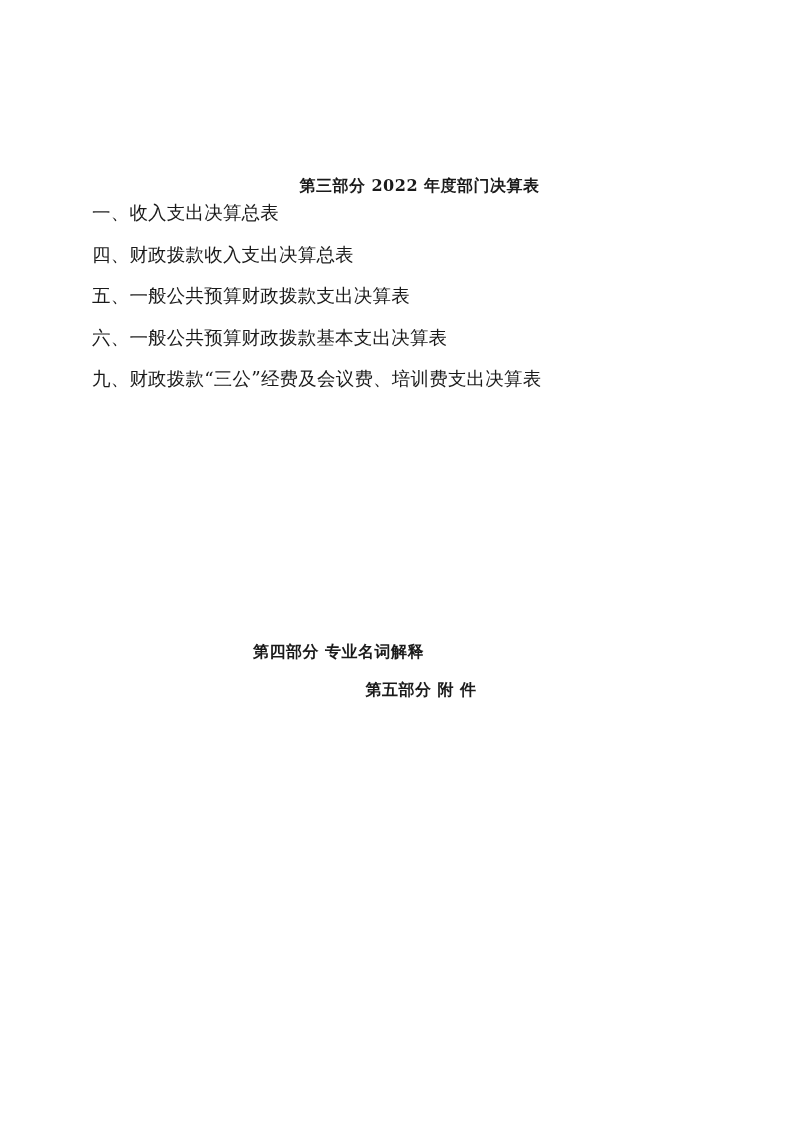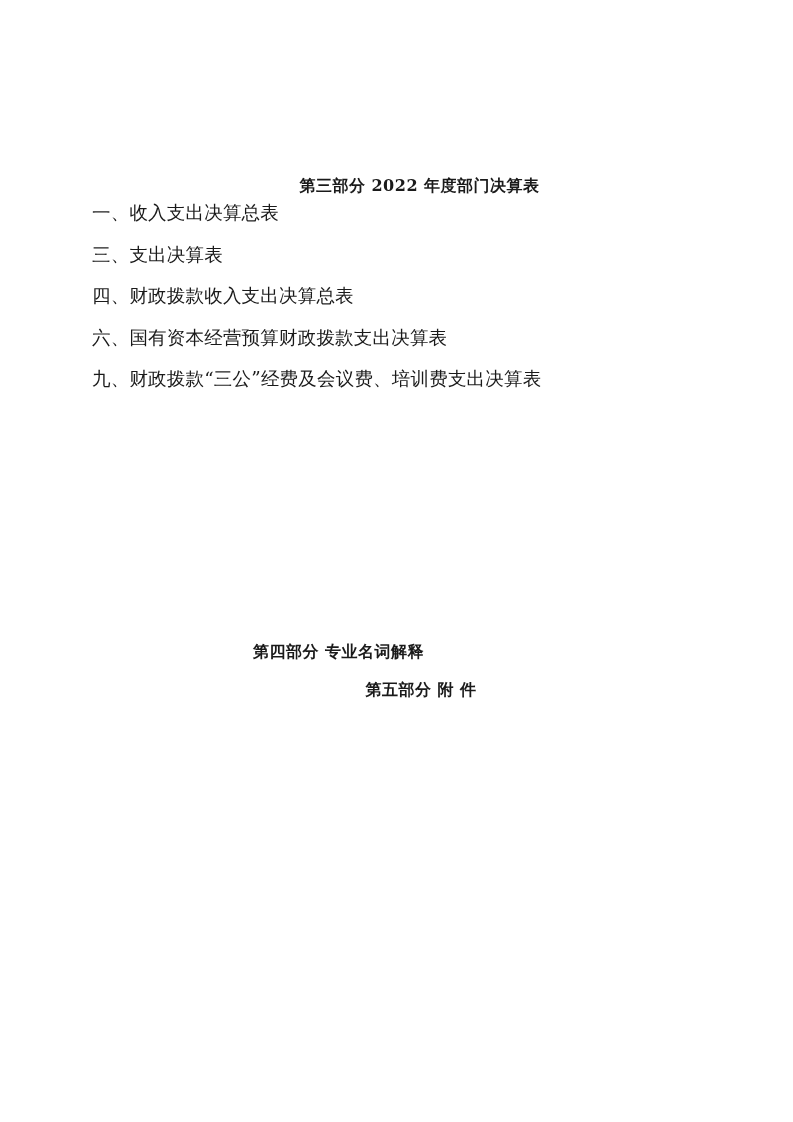--- a/index.html
+++ b/index.html
@@ -77,23 +77,23 @@
 </head>
 <body>
 
 <div class="page">
   <div class="content">
 
     <h1 class="section-heading heading-part3">第三部分    2022 年度部门决算表</h1>
 
     <ul class="toc-list">
       <li class="toc-item">一、收入支出决算总表</li>
-      <li class="toc-item">三、支出决算表</li>
       <li class="toc-item">四、财政拨款收入支出决算总表</li>
-      <li class="toc-item">六、国有资本经营预算财政拨款支出决算表</li>
+      <li class="toc-item">五、一般公共预算财政拨款支出决算表</li>
+      <li class="toc-item">六、一般公共预算财政拨款基本支出决算表</li>
       <li class="toc-item">九、财政拨款“三公”经费及会议费、培训费支出决算表</li>
     </ul>
 
     <h1 class="section-heading heading-part4">第四部分 专业名词解释</h1>
 
     <h1 class="section-heading heading-part5">第五部分    附    件</h1>
 
   </div>
 </div>
 

